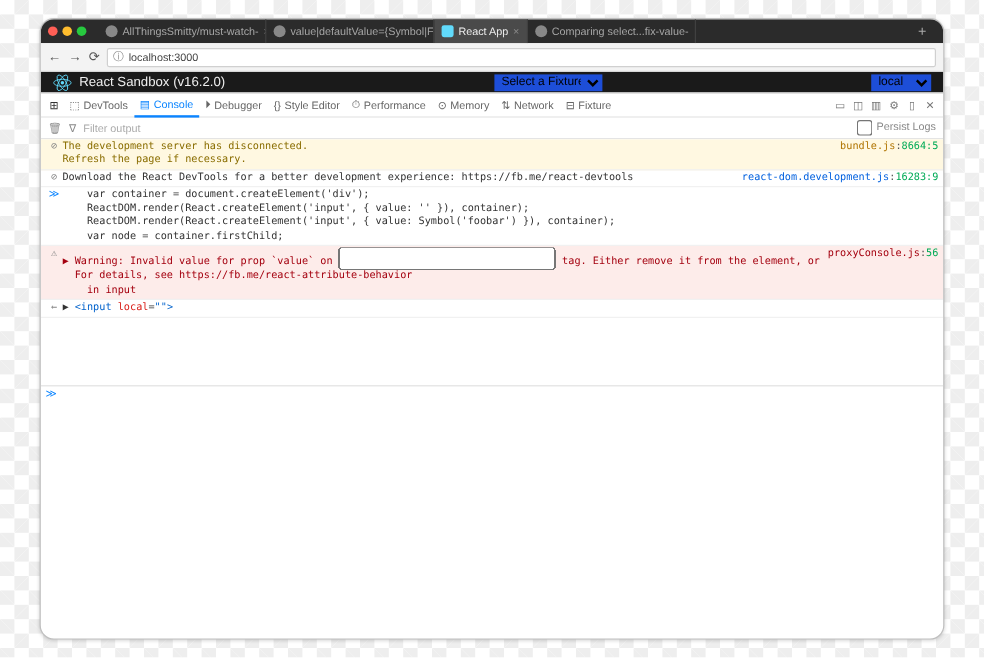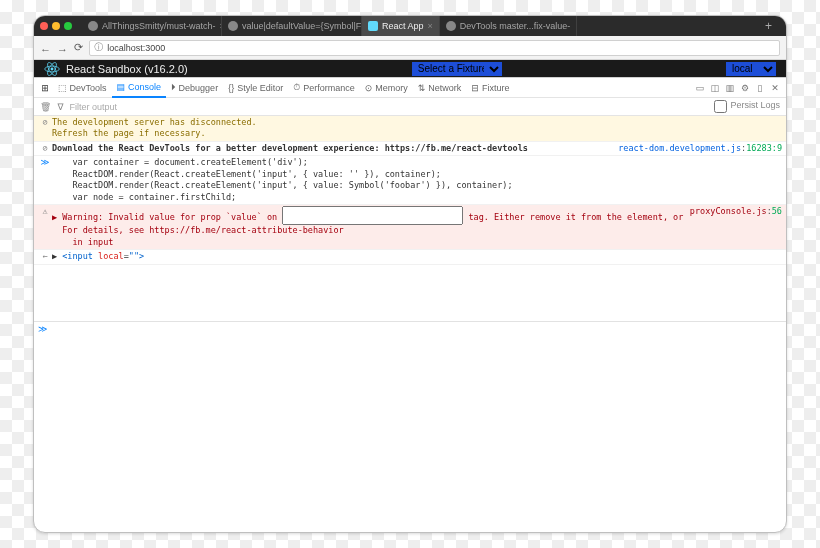--- a/index.html
+++ b/index.html
@@ -41,21 +41,21 @@
 .line { display: flex; border-bottom: 1px solid #f1f1f1; padding: 1px 4px; }
 .line .lgut { width: 14px; flex: none; text-align: center; color: #888; }
 .line .body { flex: 1; white-space: pre; overflow: hidden; }
 .line .src { flex: none; color: #555; padding-left: 6px; }
 .line .src .f { color: #0060df; }
 .line .src .n { color: #0a5; }
 .line.warn { background: #fff8e1; color: #8a6d00; }
 .line.warn .src .f { color: #b07400; }
 .line.err { background: #fdecea; color: #a4000f; }
 .line.err .src .f { color: #a4000f; }
-.line.info .body b { font-weight: 700; margin-top: 28px; }
+.line.info .body b { font-weight: 400; margin-top: 28px; }
 .prompt { width: 14px; flex: none; text-align: center; color: #0a84ff; }
 .node .tag { color: #0062cc; }
 .node .attr { color: #d91e18; }
 .node .val { color: #0062cc; }
 .bottom { height: 14px; border-top: 1px solid #e2e2e2; display: flex; align-items: center; padding: 0 4px; color: #0a84ff; font-family: Menlo, monospace; font-size: 9px; }
 </style>
 </head>
 <body>
 
 <div class="frame">
@@ -76,21 +76,21 @@
             <span class="fav gh"></span>
             <span>value|defaultValue={Symbol|F</span>
           </div>
           <div class="tab active">
             <span class="fav "></span>
             <span>React App</span>
             <span class="x">×</span>
           </div>
           <div class="tab">
             <span class="fav gh"></span>
-            <span>DevTools master...fix-value-</span>
+            <span>Comparing select...fix-value-</span>
           </div>
         </div>
       <div class="newtab">+</div>
     </div>
 
     <div class="navbar">
       <span class="navico">←</span>
       <span class="navico">→</span>
       <span class="navico">⟳</span>
       <div class="url">
@@ -169,20 +169,21 @@
         <div class="right">
           <input type="checkbox" style="">
           <span>Persist Logs</span>
         </div>
       </div>
       <div class="console" id="console">
           <div class="line warn">
             <span class="lgut">⊘</span>
             <span class="body">The development server has disconnected.
 Refresh the page if necessary.</span>
+            <span class="src"><span class="f">bundle.js</span>:<span class="n">8664:5</span></span>
           </div>
           <div class="line info">
             <span class="lgut">⊘</span>
             <span class="body"><b>Download the React DevTools for a better development experience: https://fb.me/react-devtools</b></span>
             <span class="src"><span class="f">react-dom.development.js</span>:<span class="n">16283:9</span></span>
           </div>
           <div class="line ">
             <span class="prompt">≫</span>
             <span class="body">    var container = document.createElement('div');
     ReactDOM.render(React.createElement('input', { value: '' }), container);

